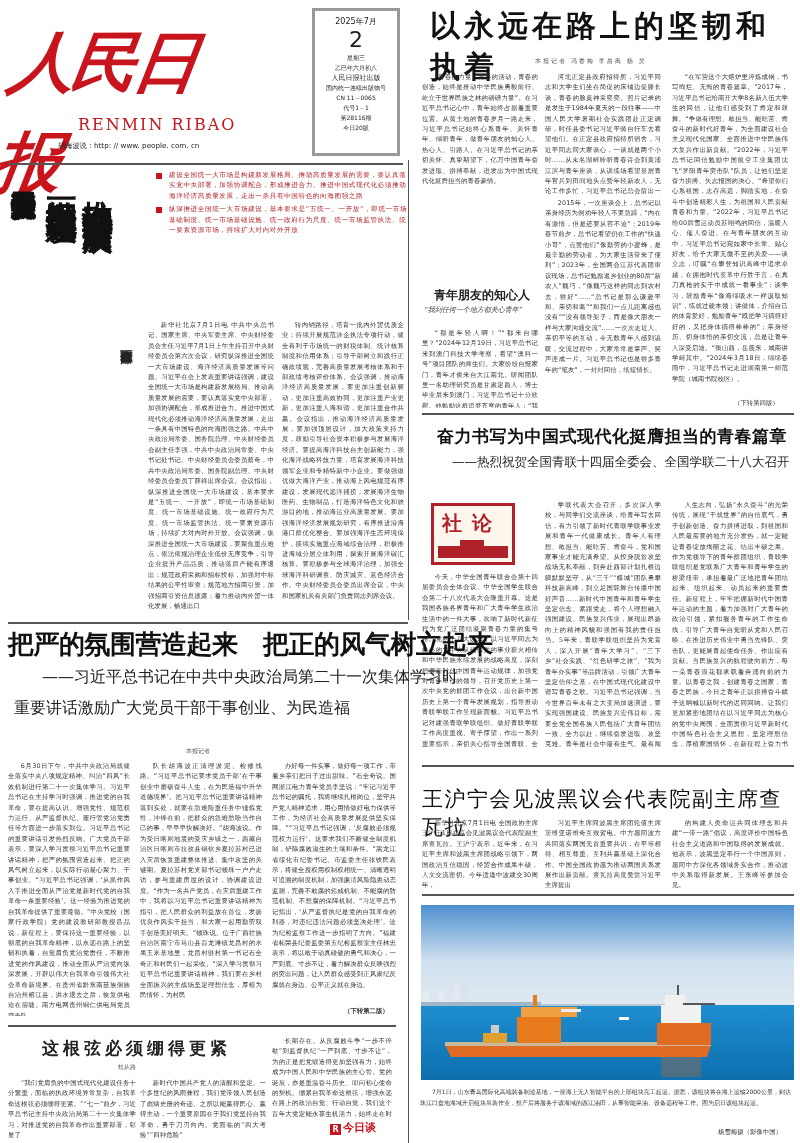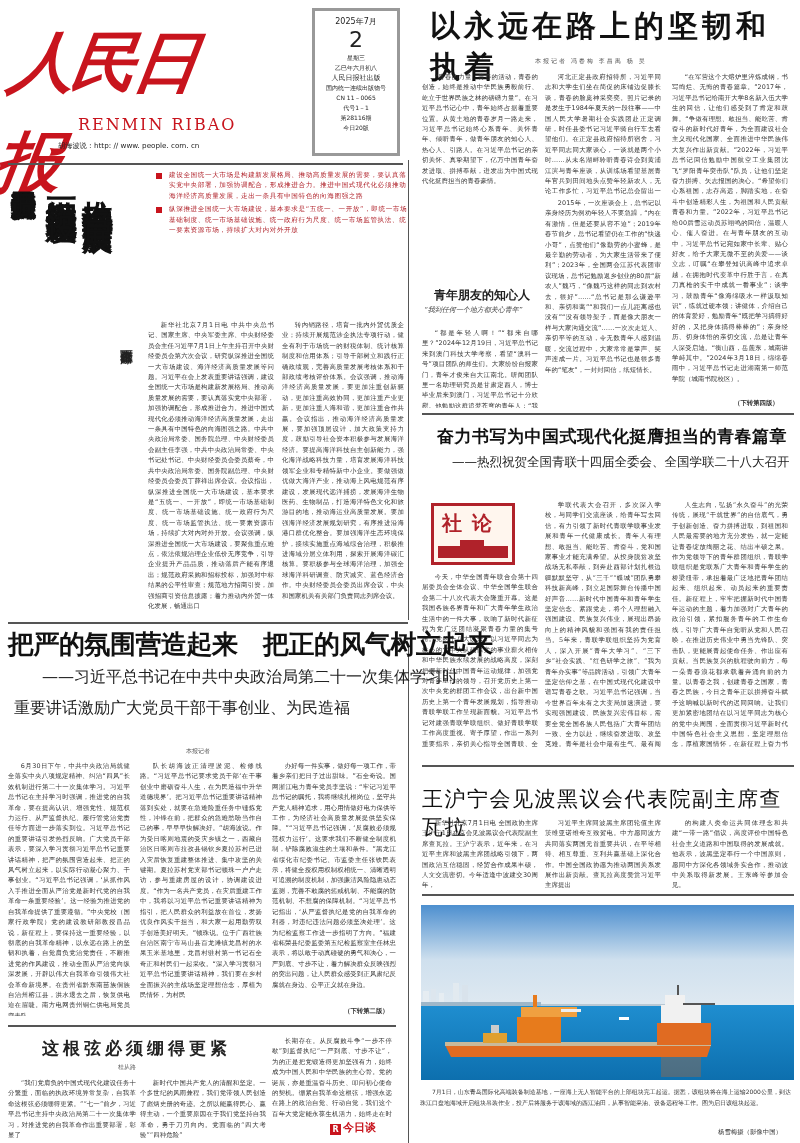--- a/index.html
+++ b/index.html
@@ -89,21 +89,21 @@
 
 <div class="abs" id="lead-title">以永远在路上的坚韧和执着</div>
 <div class="abs" id="lead-byline">本报记者  冯春梅  李昌禹  杨  昊</div>
 <div class="col body-text" style="left:422px;top:72px;width:116px;height:213px;">“青春的力量，青春的活动，青春的创造，始终是推动中华民族勇毅前行、屹立于世界民族之林的磅礴力量”。在习近平总书记心中，青年始终占据着重要位置。从黄土地的青春岁月一路走来，习近平总书记始终心系青年、关怀青年、倾听青年，做青年朋友的知心人、热心人、引路人。在习近平总书记的亲切关怀、真挚期望下，亿万中国青年奋发进取、拼搏奉献，迸发出为中国式现代化挺膺担当的青春豪情。</div>
 <div class="abs" id="lead-sub">青年朋友的知心人</div>
 <div class="abs" id="lead-subq">“我到任何一个地方都关心青年”</div>
 <div class="col body-text" style="left:422px;top:328px;width:116px;height:80px;">“都是年轻人啊！”“都来自哪里？”2024年12月19日，习近平总书记来到澳门科技大学考察，看望“澳科一号”项目团队的师生们。大家纷纷自报家门，青年才俊来自大江南北。听闻团队里一名助理研究员是甘肃定西人，博士毕业后来到澳门，习近平总书记十分欣慰。他勉励这群追梦苍穹的青年人：“我看好你们，一定会作出更大的贡献！”青年，始终是习近平总书记的牵挂。深入青年，“同广大青年打成一片”“做青年朋友的知心人”“我到任何一个地方都关心青年”“每年五四前后，这个时间是留给青年人的”……总书记常常讲，身体力行去做。中国人民大学静谧的校史展厅，一张老照片格外醒目：照片拍摄于</div>
 <div class="col body-text" style="left:545px;top:72px;width:116px;height:125px;">河北正定县政府招待所，习近平同志和大学生们坐在简促的床铺边促膝长谈，青春的脸庞神采奕奕。照片记录的是发生于1984年夏天的一段往事——中国人民大学暑期社会实践团赴正定调研，时任县委书记习近平骑自行车去看望他们。在正定县政府招待所宿舍，习近平同志同大家谈心，一谈就是两个小时……从未名湖畔聆听青春诗会到黄浦江滨与青年座谈，从训练场看望基层青年官兵到田间地头点赞年轻新农人，无论工作多忙，习近平总书记总会留出一些时间，走进青年中间，和年轻朋友们坐一坐、聊一聊，平等亲切地与大家交流交心。</div>
 <div class="col body-text" style="left:545px;top:198px;width:116px;height:210px;">2015年，一次座谈会上，总书记以亲身经历为例劝年轻人不要急躁，“内在有激情，但是还要从容不迫”；2019年春节前夕，总书记看望仍在工作的“快递小哥”，点赞他们“像勤劳的小蜜蜂，是最辛勤的劳动者，为大家生活带来了便利”；2023年，全国两会江苏代表团审议现场，总书记勉励返乡创业的80后“新农人”魏巧，“像魏巧这样的同志到农村去，很好”……“总书记是那么谦逊平和、亲切和蔼”“和我们一点儿距离感也没有”“没有领导架子，而是像大朋友一样与大家沟通交流”……一次次走近人、亲切平等的互动，令无数青年人感到温暖，交流过程中，大家常常是掌声、笑声连成一片。习近平总书记也是很多青年的“笔友”，一封封回信，纸短情长。</div>
 <div class="col body-text" style="left:672px;top:72px;width:116px;height:325px;">“在军营这个大熔炉里淬炼成钢，书写绚烂、无悔的青春篇章。”2017年，习近平总书记给南开大学8名新入伍大学生的回信，让他们感受到了肯定和鼓舞。“争做有理想、敢担当、能吃苦、肯奋斗的新时代好青年，为全面建设社会主义现代化国家、全面推进中华民族伟大复兴作出新贡献。”2022年，习近平总书记回信勉励中国航空工业集团沈飞“罗阳青年突击队”队员，让他们坚定奋力拼搏、矢志报国的决心。“希望你们心系祖国，志存高远，脚踏实地，在奋斗中创造精彩人生，为祖国和人民贡献青春和力量。”2022年，习近平总书记给00后雪运动员苏翊鸣的回信，温暖人心、催人奋进。在与青年朋友的互动中，习近平总书记宛如家中长辈、贴心好友，给予大家无微不至的关爱——谈立志，叮嘱“在攀登知识高峰中追求卓越，在拥抱时代变革中行胜于言，在真刀真枪的实干中成就一番事业”；谈学习，鼓励青年“像海绵吸水一样汲取知识”，练就过硬本领；讲健体，介绍自己的体育爱好，勉励青年“既把学习搞得好好的，又把身体搞得棒棒的”；亲身经历、切身体悟的亲切交流，总是让青年人深受启迪。“衡山西，岳麓东，城南讲学峙其中。”2024年3月18日，绵绵春雨中，习近平总书记走进湖南第一师范学院（城南书院校区）。</div>
-<div class="abs" style="left:734px;top:399px;font-size:6.4px;font-weight:bold;color:#333;">（下转第四版）</div>
+<div class="abs" style="left:734px;top:399px;font-size:6.4px;font-weight:normal;color:#333;">（下转第四版）</div>
 
 <div class="hr" style="left:422px;top:413px;width:372px;"></div>
 
 <div class="hr" style="left:8px;top:163px;width:395px;"></div>
 <div class="vr" style="left:408px;top:160px;height:460px;"></div>
 <div class="abs vtitle" id="vt1">习近平主持召开中央财经委员会第六次会议强调</div>
 <div class="abs vtitle" id="vt2">纵深推进全国统一大市场建设</div>
 <div class="abs vtitle" id="vt3">推动海洋经济高质量发展</div>
 <div class="abs vtitle" id="vt4">李强蔡奇丁薛祥出席</div>
 

